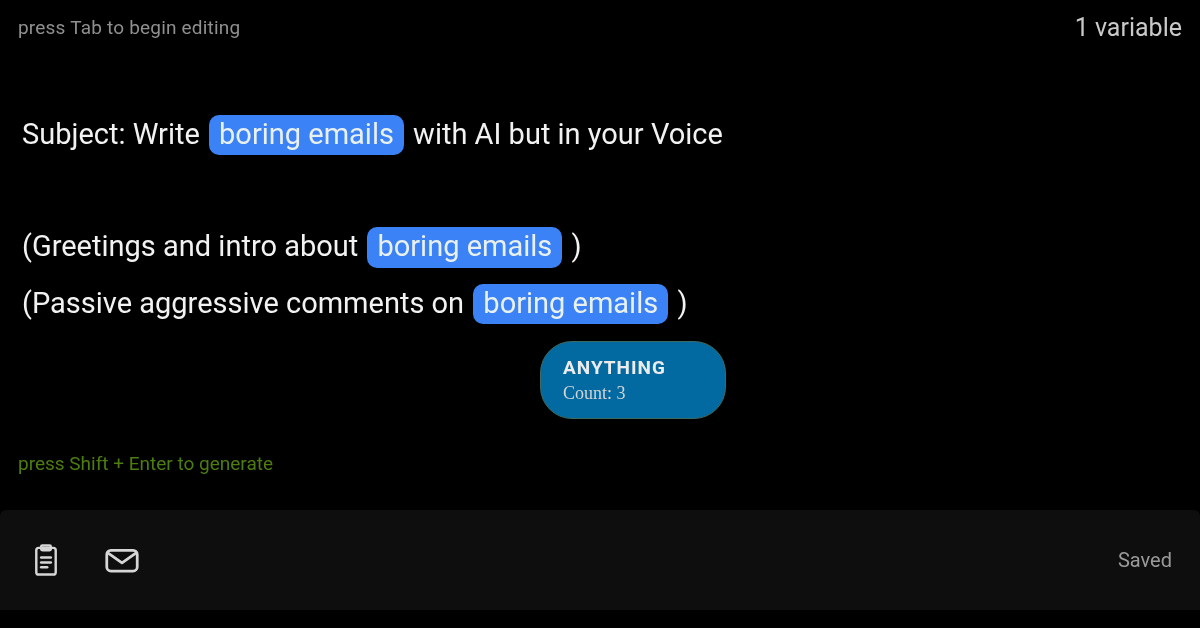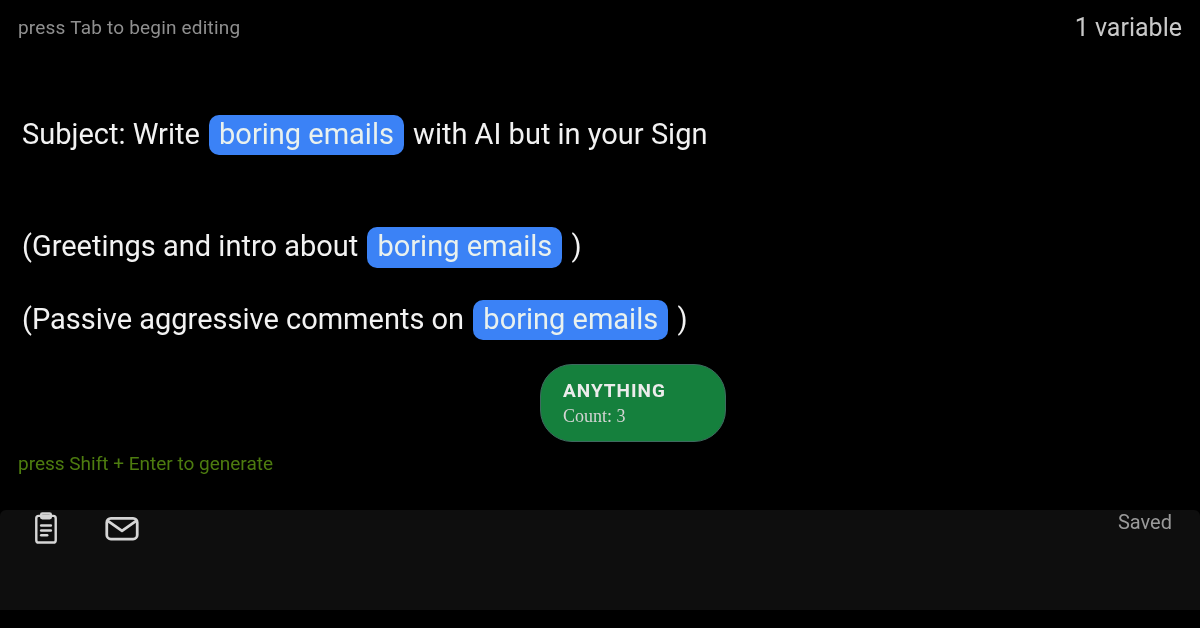--- a/index.html
+++ b/index.html
@@ -40,40 +40,40 @@
     left: 22px;
     right: 22px;
   }
   .line {
     font-size: 29px;
     line-height: 1.2;
     color: #f2f2f2;
     margin-bottom: 0;
   }
   .line-subject { margin-bottom: 72px; }
-  .line-greet { margin-bottom: 32px; }
+  .line-greet { margin-bottom: 16px; }
   .line-passive { margin-bottom: 8px; }
   .chip {
     display: inline-block;
     background: #3b82f6;
     color: #e9f1ee;
     border-radius: 10px;
     padding: 1px 10px 3px 10px;
     margin: 0 2px;
     line-height: 1.25;
   }
   .tooltip {
     position: absolute;
-    top: 364px;
+    top: 341px;
     left: 540px;
     width: 186px;
     border: 1.5px solid #3e6a5f;
     border-radius: 32px;
     padding: 14px 22px 14px 22px;
-    background: #15803d;
+    background: #0369a1;
   }
   .tooltip-title {
     font-size: 19px;
     font-weight: 700;
     letter-spacing: 1px;
     color: #ececec;
     margin-bottom: 4px;
   }
   .tooltip-count {
     font-size: 18px;
@@ -88,21 +88,21 @@
     font-size: 19px;
   }
   .bottombar {
     position: absolute;
     left: 0; right: 0;
     top: 510px;
     height: 100px;
     background: #0e0e0e;
     border-radius: 6px 6px 0 0;
     display: flex;
-    align-items: flex-start;
+    align-items: center;
     padding: 0 28px;
     justify-content: space-between;
   }
   .icon-row {
     display: flex;
     gap: 40px;
     align-items: center;
   }
   .icon-btn {
     width: 36px;
@@ -131,21 +131,21 @@
 <div class="app">
 
   <div class="topbar">
     <div class="hint">press Tab to begin editing</div>
     <div class="varcount">1 variable</div>
   </div>
 
   <div class="content">
 
     <div class="line line-subject">
-      <span>Subject: Write </span><span class="chip">boring emails</span><span> with AI but in your Sign</span>
+      <span>Subject: Write </span><span class="chip">boring emails</span><span> with AI but in your Voice</span>
     </div>
 
     <div class="line line-greet">
       <span>(Greetings and intro about </span><span class="chip">boring emails</span><span> )</span>
     </div>
 
     <div class="line line-passive">
       <span>(Passive aggressive comments on </span><span class="chip">boring emails</span><span> )</span>
     </div>
 

